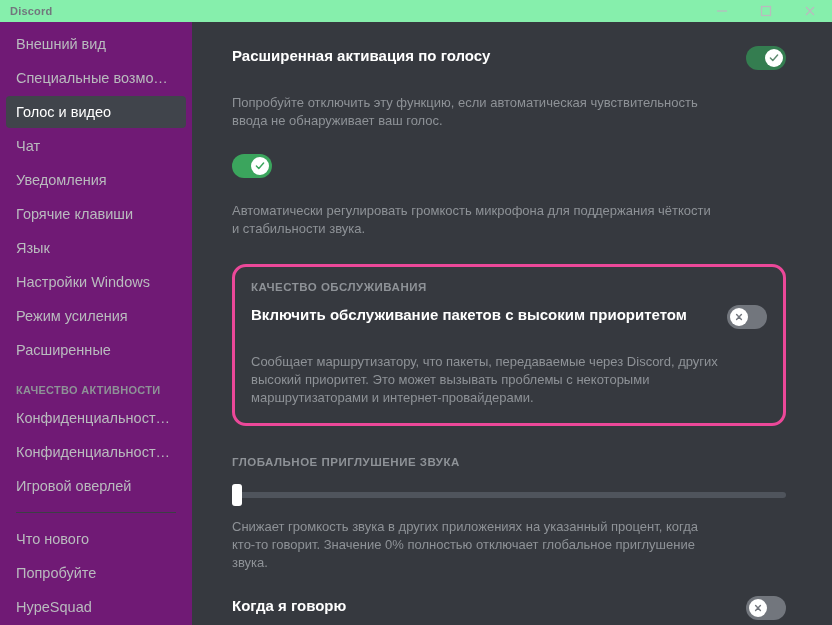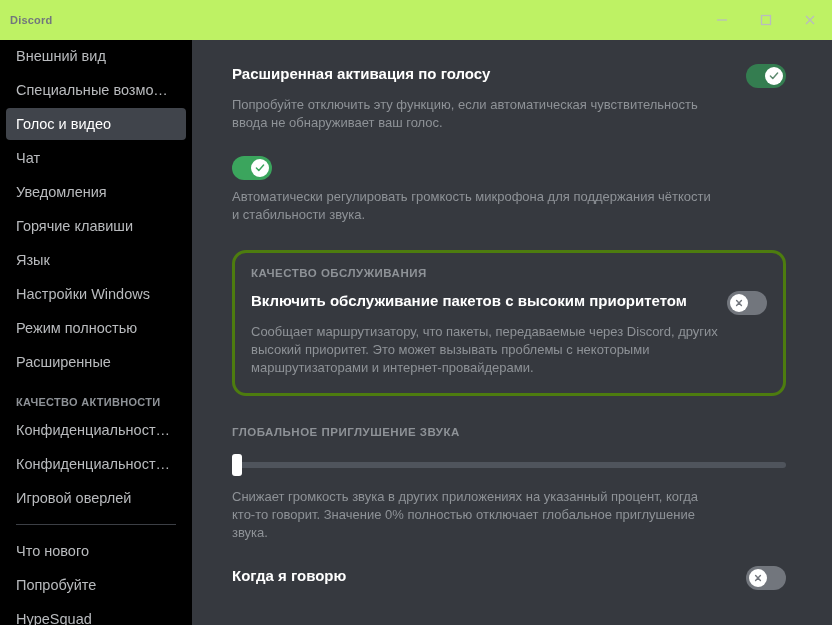--- a/index.html
+++ b/index.html
@@ -6,43 +6,43 @@
   body {
     background: #36393f;
     font-family: "gg sans", "Helvetica Neue", Helvetica, Arial, sans-serif;
     width: 832px;
     height: 625px;
     overflow: hidden;
     color: #dcddde;
     -webkit-font-smoothing: antialiased;
   }
   .titlebar {
-    height: 40px;
-    background: #bef264;
+    height: 22px;
+    background: #86efac;
     display: flex;
     align-items: center;
     justify-content: space-between;
     padding: 0 8px 0 8px;
     font-size: 11px;
     color: #72767d;
     font-weight: 600;
   }
   .titlebar-left { padding-left: 2px; letter-spacing: 0.2px; }
   .titlebar-right { display: flex; gap: 16px; align-items: center; color: #b9bbbe; }
   .titlebar-right svg { width: 12px; height: 12px; }
   .win-btn { display:flex; align-items:center; justify-content:center; width:28px; height:22px; cursor:pointer; }
   .container {
     display: flex;
     height: 603px;
     background: #36393f;
   }
   .sidebar {
     width: 192px;
-    background: #000000;
-    padding: 0 6px 0 6px;
+    background: #701a75;
+    padding: 6px 6px 0 6px;
     overflow: hidden;
     flex-shrink: 0;
   }
   .sidebar-item {
     padding: 6px 10px;
     margin-bottom: 2px;
     border-radius: 4px;
     color: #b9bbbe;
     font-size: 14.5px;
     font-weight: 500;
@@ -83,21 +83,21 @@
   .setting-title {
     color: #ffffff;
     font-size: 15px;
     font-weight: 600;
     line-height: 20px;
   }
   .setting-desc {
     color: #8e9297;
     font-size: 13px;
     line-height: 18px;
-    margin-top: 8px;
+    margin-top: 24px;
     max-width: 480px;
   }
   .toggle {
     position: relative;
     width: 40px;
     height: 24px;
     background: #72767d;
     border-radius: 14px;
     flex-shrink: 0;
     cursor: pointer;
@@ -119,21 +119,21 @@
   .toggle.off { background: #72767d; }
   .toggle .knob svg { width: 12px; height: 12px; }
   .section-header {
     font-size: 11.5px;
     font-weight: 700;
     color: #8e9297;
     letter-spacing: 0.5px;
     margin-top: 30px;
   }
   .highlight-box {
-    border: 3px solid #4d7c0f;
+    border: 3px solid #ec4899;
     border-radius: 14px;
     padding: 14px 16px 16px 16px;
     margin-top: 26px;
   }
   .highlight-box .section-header { margin-top: 0; margin-bottom: 12px; }
   .slider-wrap { margin-top: 16px; position: relative; height: 20px; }
   .slider-track {
     position: absolute;
     top: 8px; left: 0; right: 0;
     height: 6px;
@@ -180,21 +180,21 @@
   <div class="sidebar">
     <div id="sb-main">
         <div class="sidebar-item">Внешний вид</div>
         <div class="sidebar-item">Специальные возмож…</div>
         <div class="sidebar-item active">Голос и видео</div>
         <div class="sidebar-item">Чат</div>
         <div class="sidebar-item">Уведомления</div>
         <div class="sidebar-item">Горячие клавиши</div>
         <div class="sidebar-item">Язык</div>
         <div class="sidebar-item">Настройки Windows</div>
-        <div class="sidebar-item">Режим полностью</div>
+        <div class="sidebar-item">Режим усиления</div>
         <div class="sidebar-item">Расширенные</div>
       </div>
     <div class="sidebar-header">КАЧЕСТВО АКТИВНОСТИ</div>
     <div id="sb-activity">
         <div class="sidebar-item">Конфиденциальность …</div>
         <div class="sidebar-item">Конфиденциальность …</div>
         <div class="sidebar-item">Игровой оверлей</div>
       </div>
     <div class="sidebar-divider"></div>
     <div id="sb-misc">

